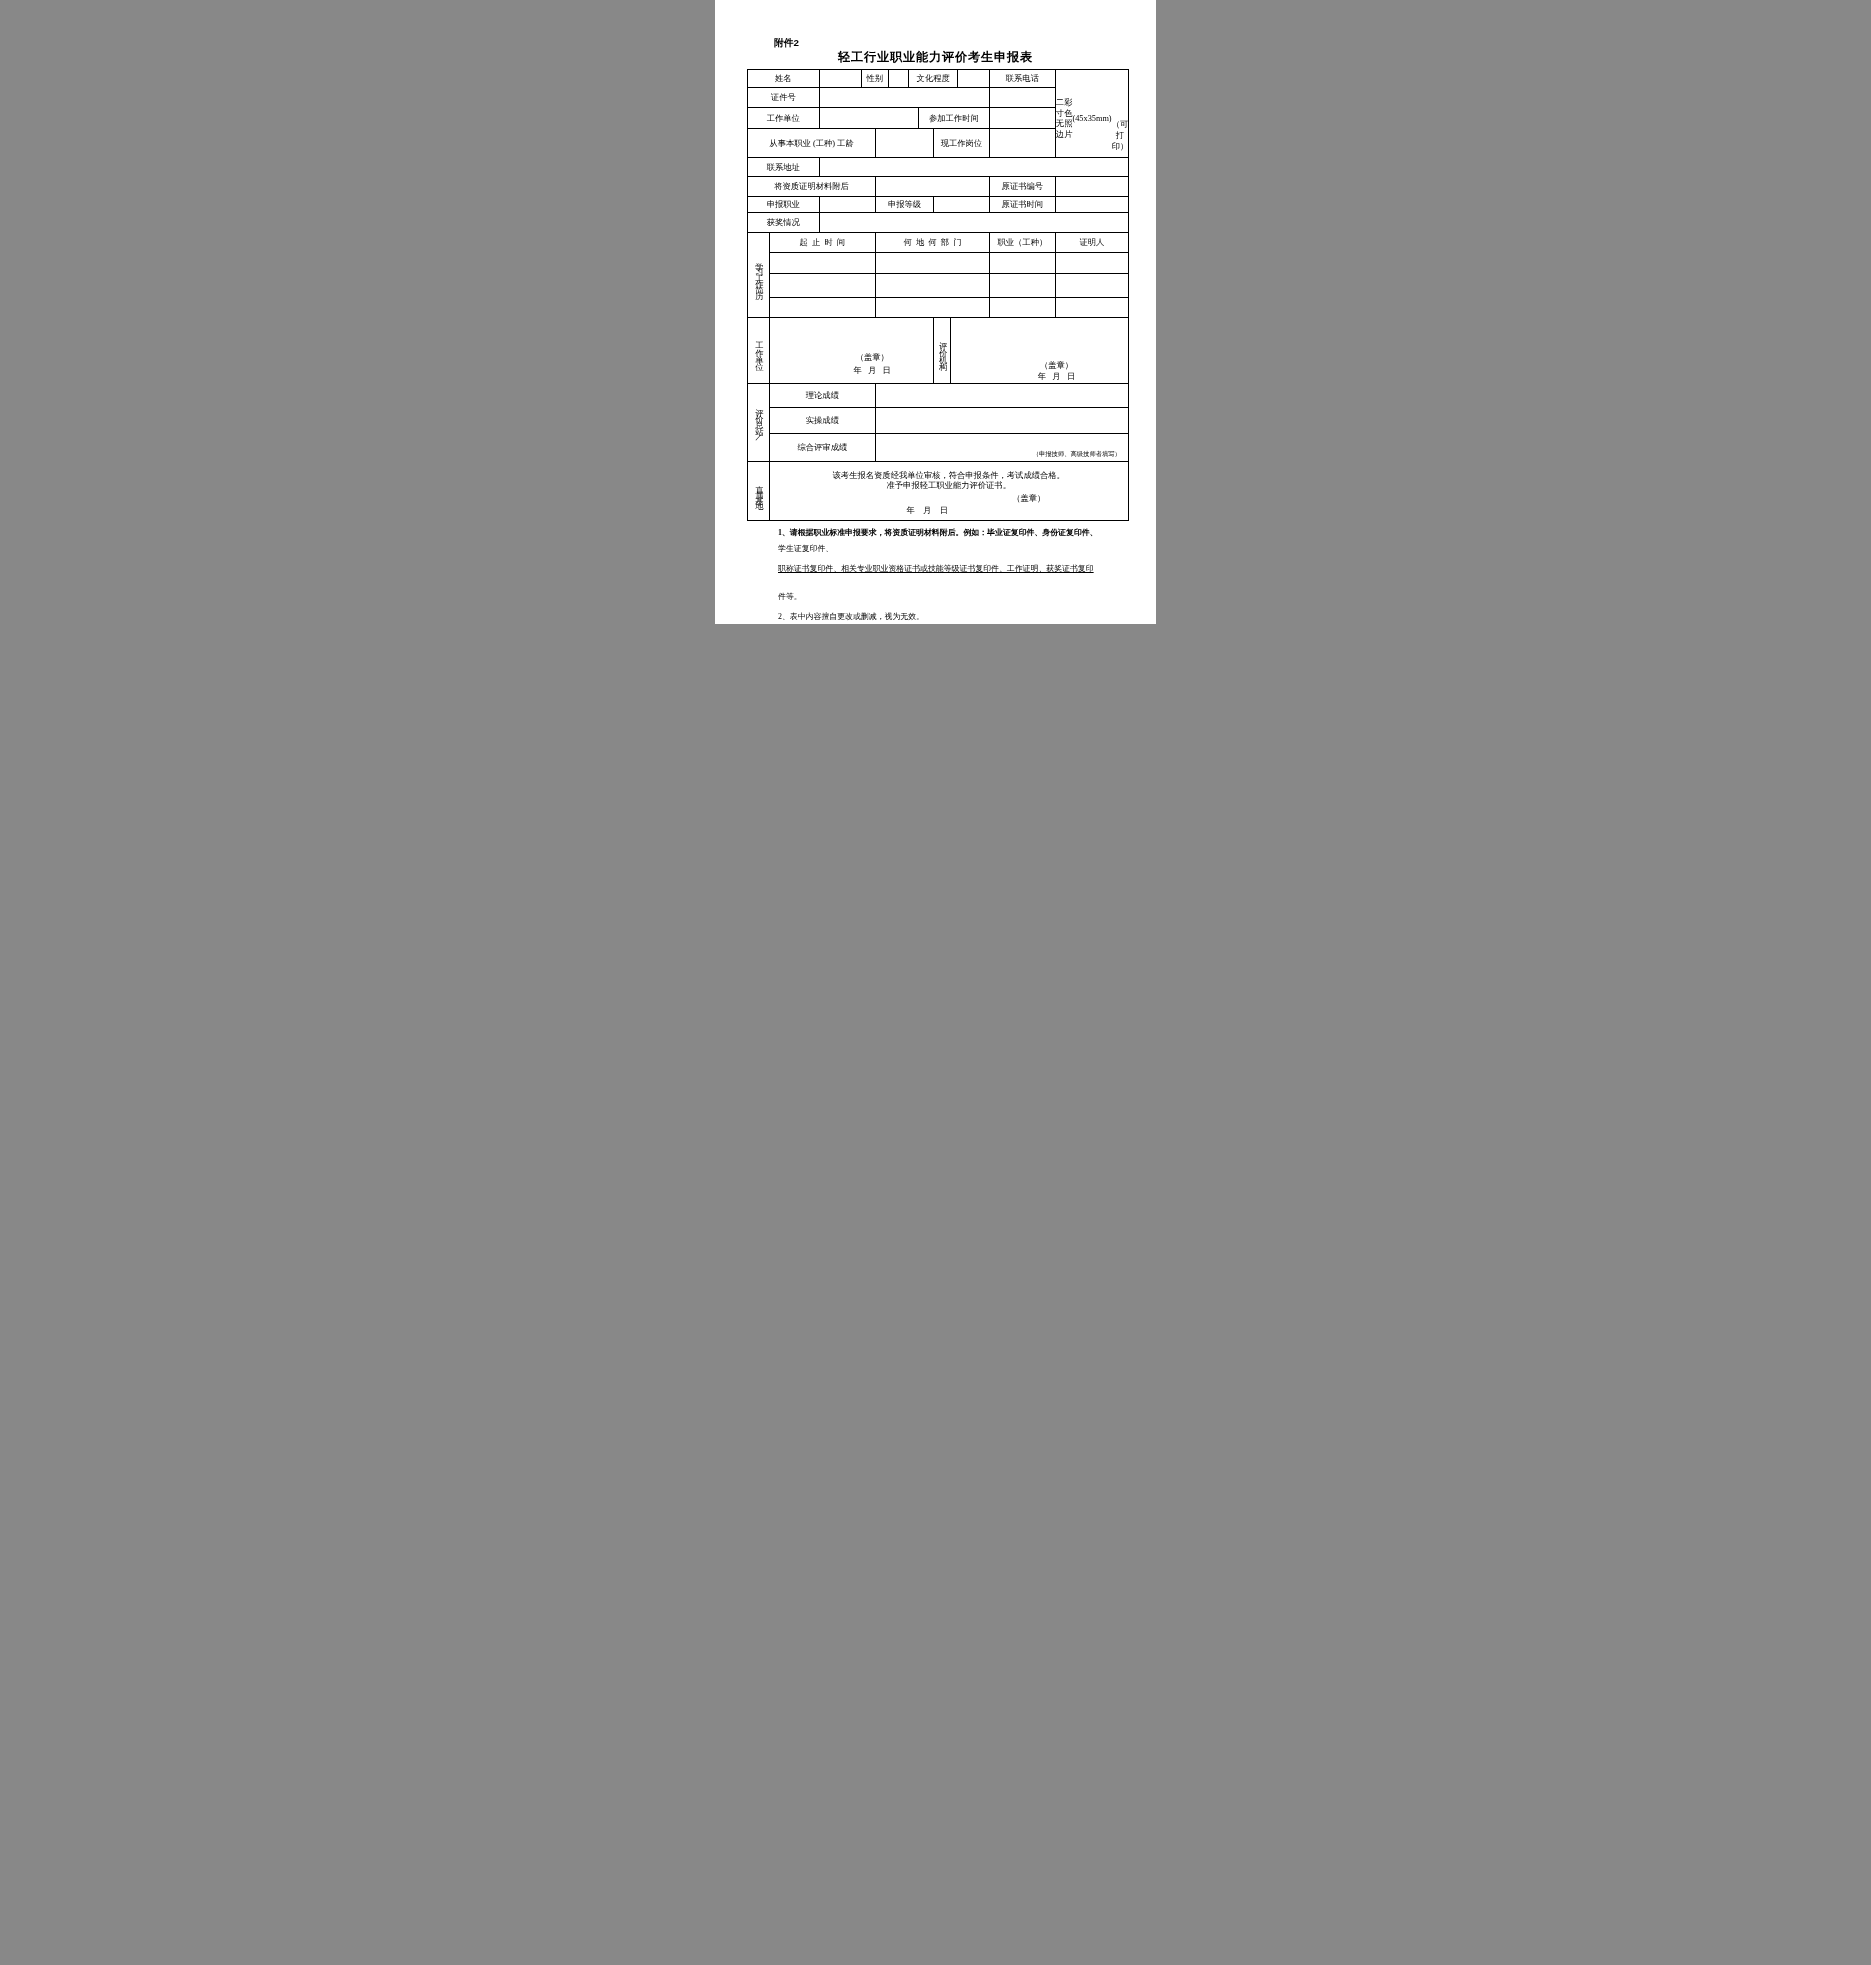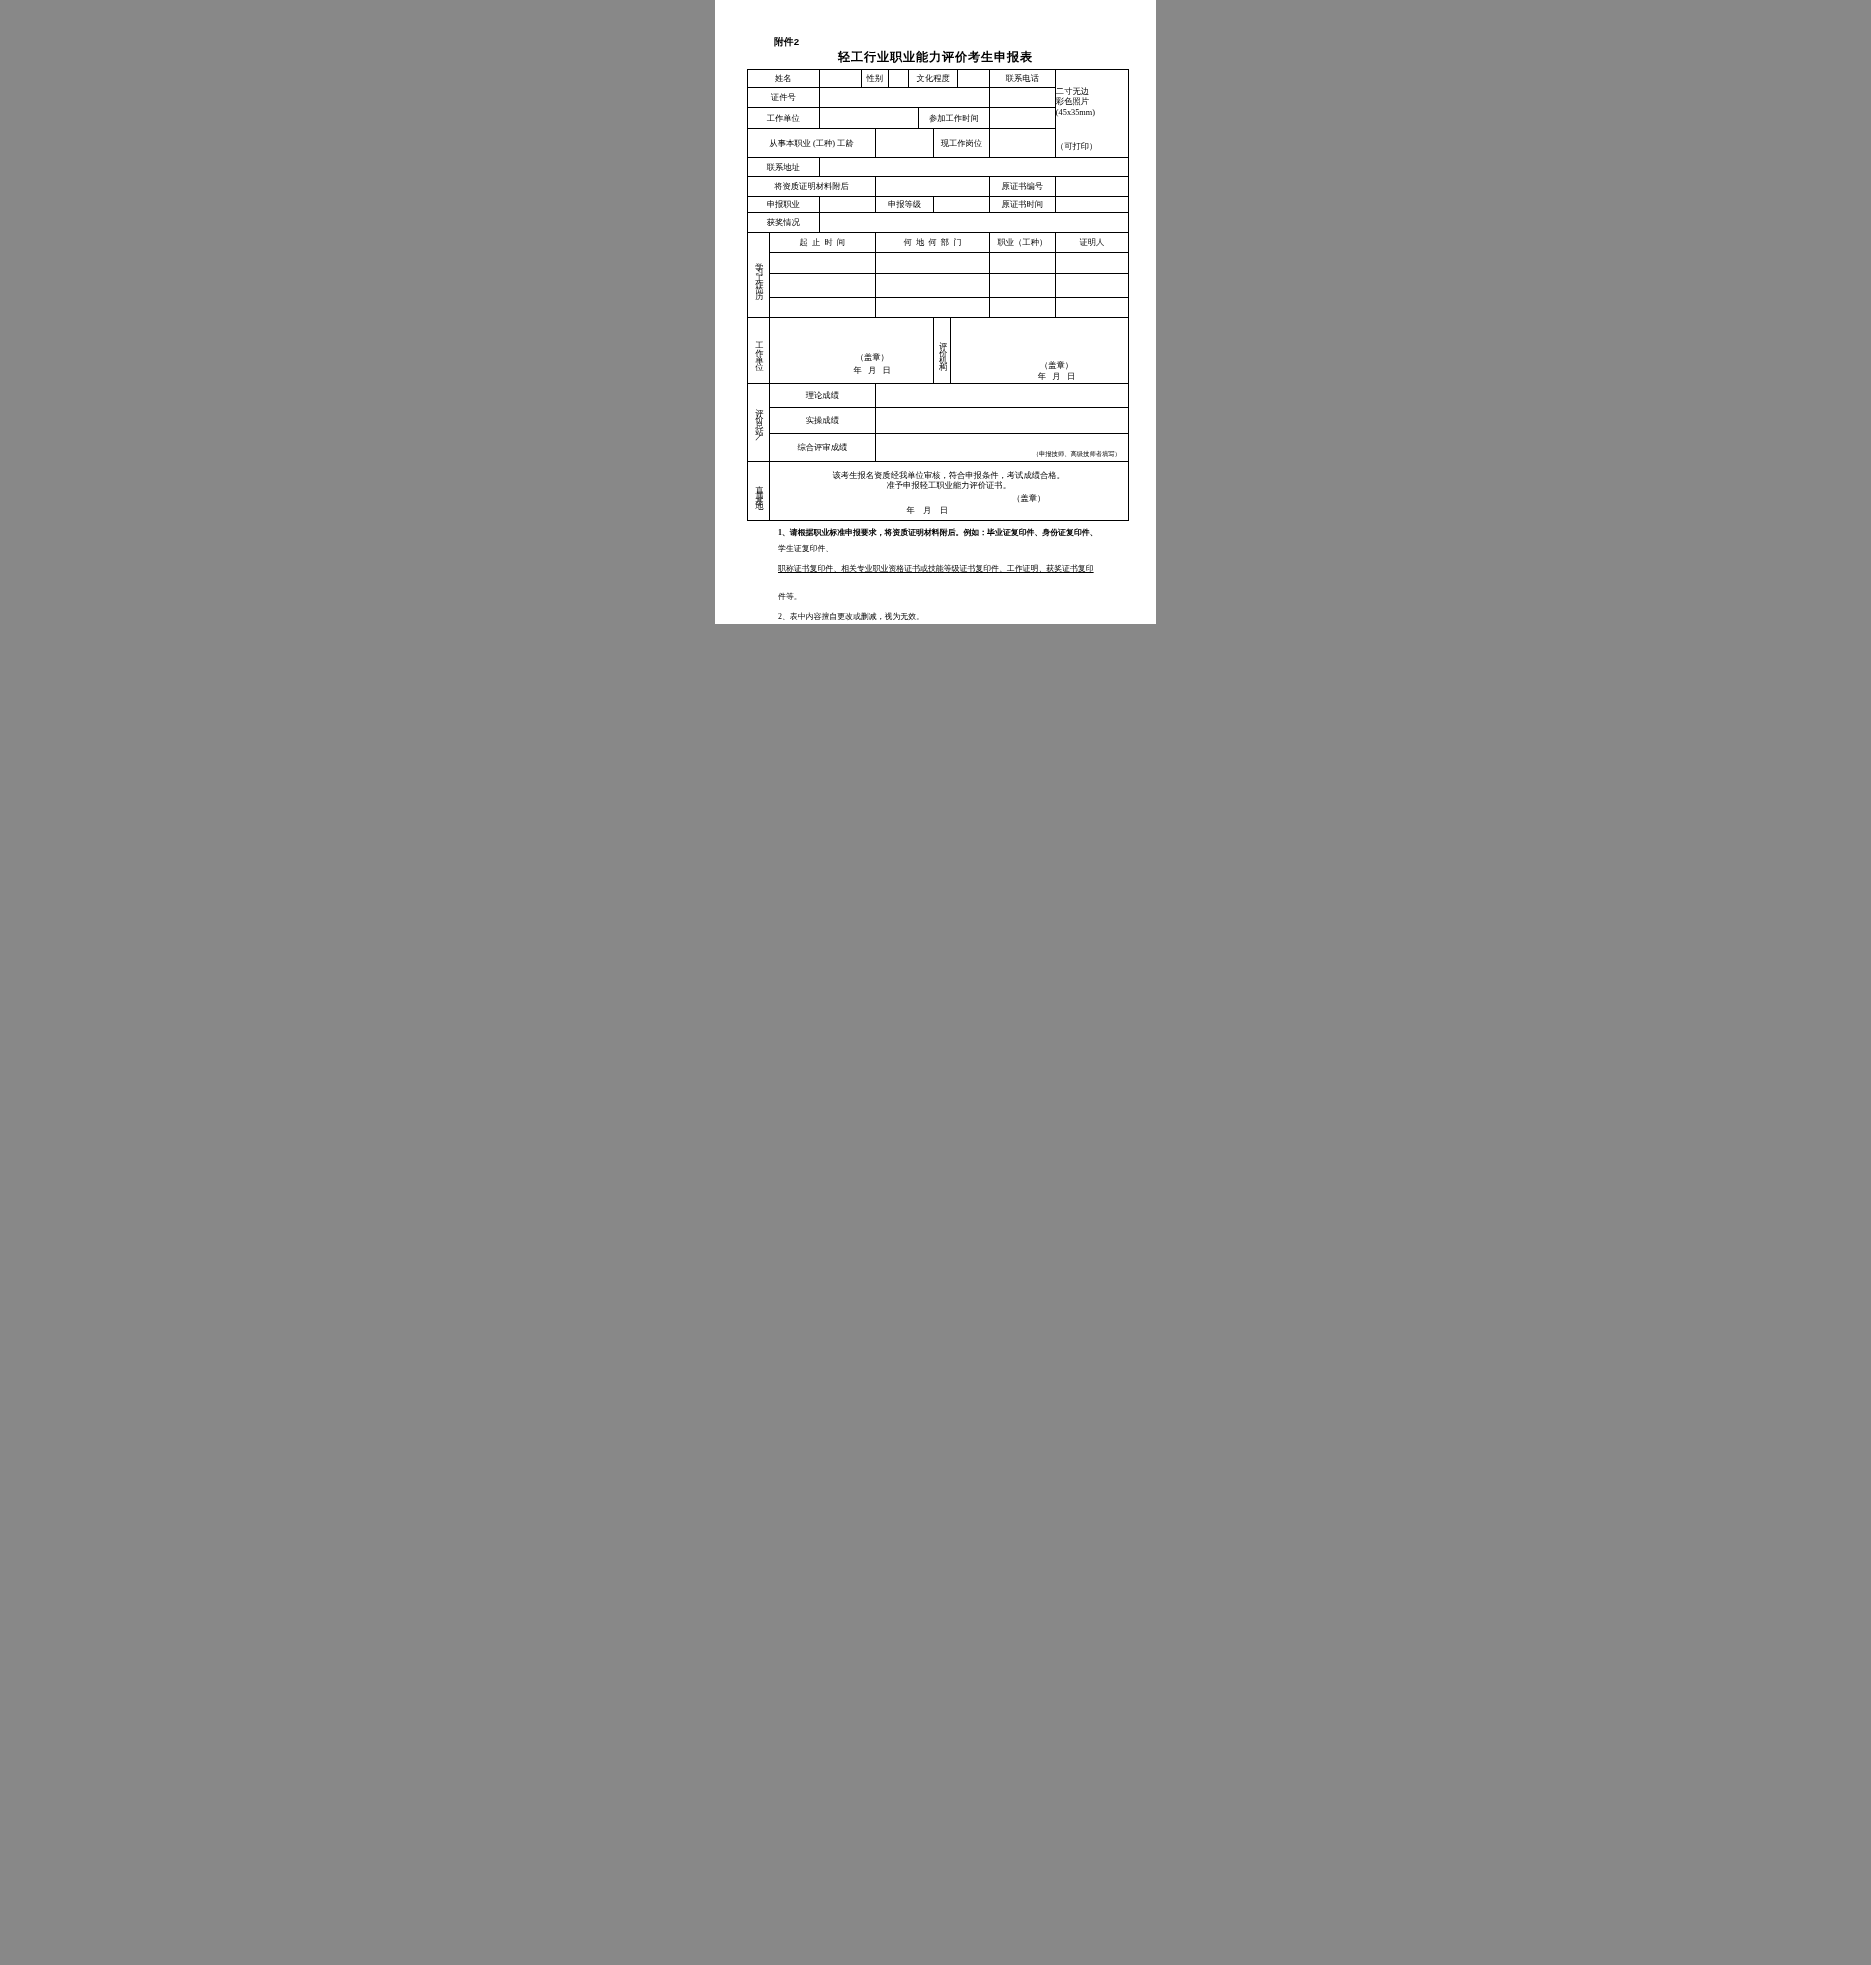--- a/index.html
+++ b/index.html
@@ -1,41 +1,41 @@
 <!DOCTYPE html>
 <html style="font-size:6.3px"><head>
 <meta charset="utf-8">
 <style>
   html,body{margin:0;padding:0;background:#888;}
   .page{
     width:441px;height:624px;background:#fff;color:#000;position:relative;
     margin:0 auto;font-family:"Liberation Serif","DejaVu Serif",serif;overflow:hidden;
   }
-  .att{margin:38px 0 0 59px;font-family:Liberation Mono, monospace;
+  .att{margin:38px 0 0 59px;font-family:Liberation Sans, sans-serif;
        font-weight:bold;font-size:9.8px;line-height:9.8px;}
   .title{margin-top:2px;text-align:center;font-size:12.2px;font-weight:bold;
          letter-spacing:0.8px;line-height:14px;}
   table.form{border-collapse:collapse;table-layout:fixed;width:381px;margin:5.5px 0 0 32px;
              border:0.8px solid #000;}
   table.form td{border:0.4px solid #000;text-align:center;vertical-align:middle;
                 font-size:8.3px;padding:0;overflow:hidden;}
   tr.t2 > td{border-top-width:0.8px;}
   tr.t3 > td{border-top-width:1.2px;}
   tr.t4 > td{border-top-width:1.6px;}
   tr.hb > td{border-bottom-width:1.2px;}
   td.hl{border-left-width:1.2px;}
   td.hr{border-right-width:1.2px;}
   .pre{white-space:pre;}
   .vlabel{writing-mode:vertical-lr;text-orientation:upright;display:inline-block;line-height:1;}
   .ls-hist{letter-spacing:5.9px;}
   .ls-four{letter-spacing:7px;}
   .ls-score{letter-spacing:6.3px;}
   .ls-base{letter-spacing:5.5px;}
-  .photo-box{height:86px;box-sizing:border-box;display:flex;flex-direction:column;
-             align-items:flex-start;padding:15.7px 0 4.7px 0;line-height:10.6px;}
+  .photo-box{height:86px;box-sizing:border-box;display:flex;flex-direction:row;
+             align-items:center;padding:15.7px 0 4.7px 0;line-height:10.6px;}
   .photo-box .print{margin-top:auto;}
   .sign-left{box-sizing:border-box;padding:27.5px 0 0 42px;text-align:center;line-height:9.4px;}
   .sign-left .date{margin-top:3.1px;}
   .sign-right{box-sizing:border-box;padding:42px 0 0 34px;text-align:center;line-height:9.4px;}
   .sign-right .date{margin-top:2.4px;}
   .score-val{position:relative;}
   .score-note{position:absolute;right:7px;bottom:2.4px;font-size:6.3px;}
   .base-cell{box-sizing:border-box;padding-top:3.9px;line-height:9.8px;}
   .base-seal{margin-top:3.5px;padding-left:160px;}
   .base-date{margin-top:2px;padding-right:43px;}

